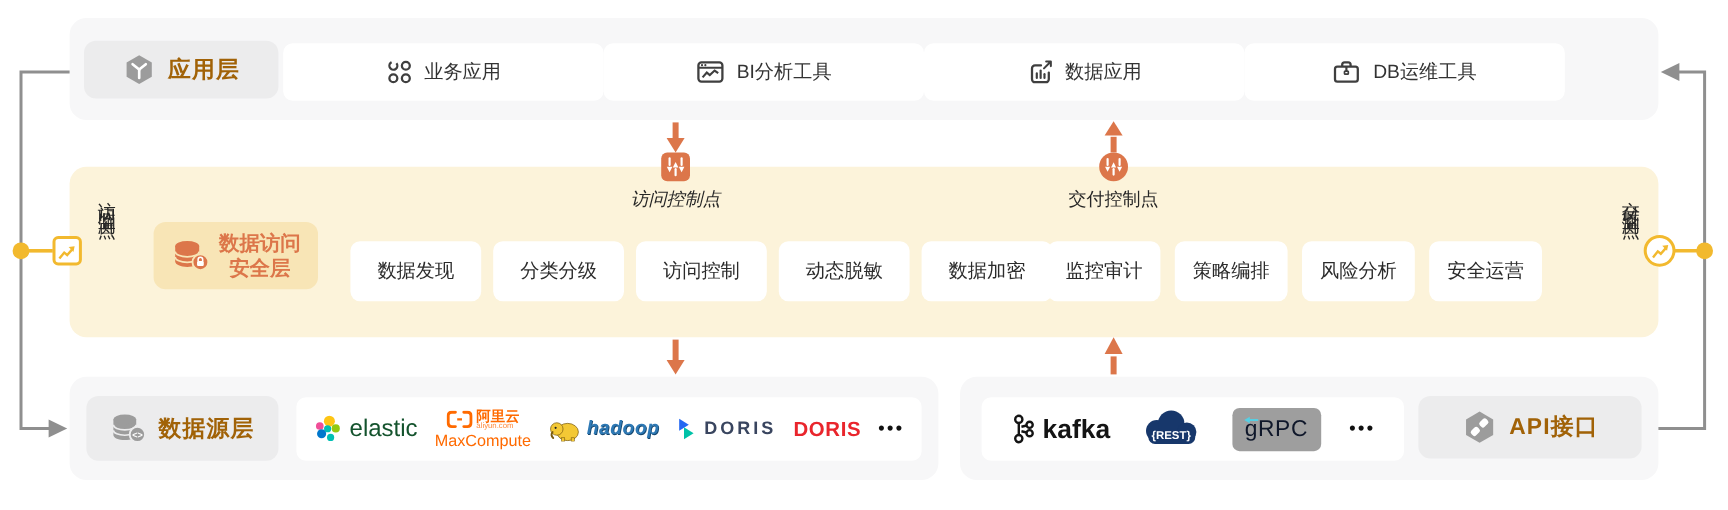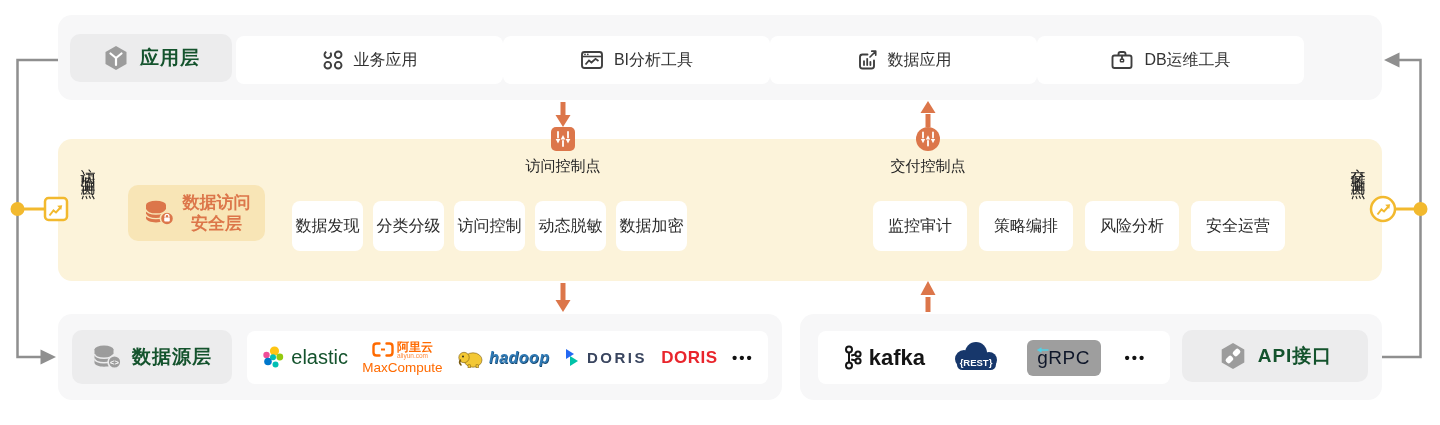--- a/index.html
+++ b/index.html
@@ -7,51 +7,51 @@
            font-family:"Liberation Sans","DejaVu Sans",sans-serif; overflow:hidden;}
   .layer {position:absolute; border-radius:14px; z-index:1;}
   .gray-layer {background:#f7f7f8;}
   #top-layer {left:58px; top:15px; width:1324px; height:85px;}
   #middle-layer {left:58px; top:139px; width:1324px; height:142px; background:#fcf3da;}
   #bottom-left-layer {left:58px; top:314px; width:724px; height:86px;}
   #bottom-right-layer {left:800px; top:314px; width:582px; height:86px;}
 
   .chip {position:absolute; display:flex; align-items:center; justify-content:center; gap:10px; border-radius:10px;}
   .gray-chip {background:#ececed;}
-  .layer-title {font-size:19px; font-weight:bold; color:#14532d; letter-spacing:1px;}
+  .layer-title {font-size:19px; font-weight:bold; color:#a16207; letter-spacing:1px;}
   .app-chip {left:12px; top:19px; width:162px; height:48px;}
 
   .top-cards {position:absolute; left:178px; top:21px; display:flex; }
   .top-card {width:267px; height:48px; background:#fff; border-radius:8px;
              display:flex; align-items:center; justify-content:center; gap:10px;}
   .top-card-label {font-size:16px; color:#333;}
 
   .vtext {position:absolute; writing-mode:vertical-rl; font-size:15px; color:#262626;
           letter-spacing:4px; font-weight:500; top:17px; height:108px;}
   #left-vtext {left:20px;}
   #right-vtext {left:1290px;}
 
   .ctrl-label {position:absolute; top:18px; width:160px; text-align:center;
                font-size:15px; color:#262626; font-weight:500;}
-  #access-ctrl-label {left:425px;}
+  #access-ctrl-label {left:425px;font-style:italic;}
   #delivery-ctrl-label {left:790px;}
   .ctrl-icon {position:absolute; top:-13px; width:26px; height:26px; z-index:3;}
   #access-ctrl-icon {left:492px;}
   #delivery-ctrl-icon {left:857px;}
 
   .security-chip {position:absolute; left:70px; top:46px; width:137px; height:56px;
                   background:#f8e5b6; border-radius:10px;
                   display:flex; align-items:center; justify-content:center; gap:8px;}
   .security-title {font-size:17px; font-weight:bold; color:#dc764a; line-height:1.25; text-align:center;}
 
   .mid-cards-a {position:absolute; left:234px; top:62px; display:flex; gap:10px;}
   .mid-cards-b {position:absolute; left:815px; top:62px; display:flex; gap:12px;}
   .mid-card {height:50px; background:#fff; border-radius:8px; display:flex;
              align-items:center; justify-content:center; font-size:16px; color:#2b2b2b;}
-  .mid-cards-a .mid-card {width:71px;}
+  .mid-cards-a .mid-card {width:109px;}
   .mid-cards-b .mid-card {width:94px;}
 
   .ds-chip {left:14px; top:16px; width:160px; height:54px;}
   .logo-card {position:absolute; background:#fff; border-radius:8px; display:flex;
               align-items:center; justify-content:space-evenly;}
   #ds-card {left:189px; top:17px; width:521px; height:53px;}
   #dl-card {left:18px; top:17px; width:352px; height:53px;}
   .api-chip {left:382px; top:16px; width:186px; height:52px;}
 
   .logo {display:flex; align-items:center; gap:6px;}

